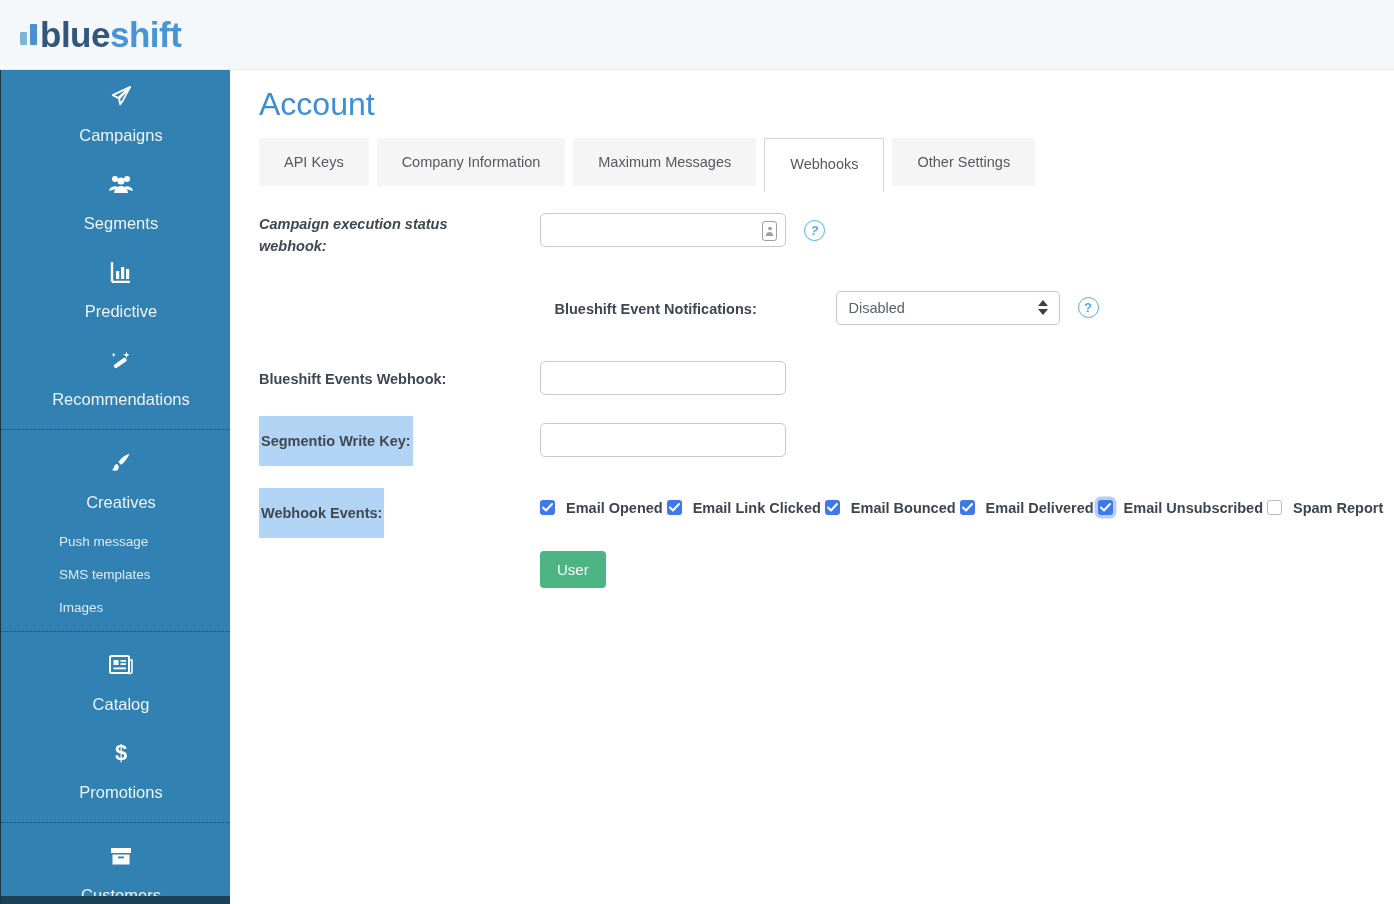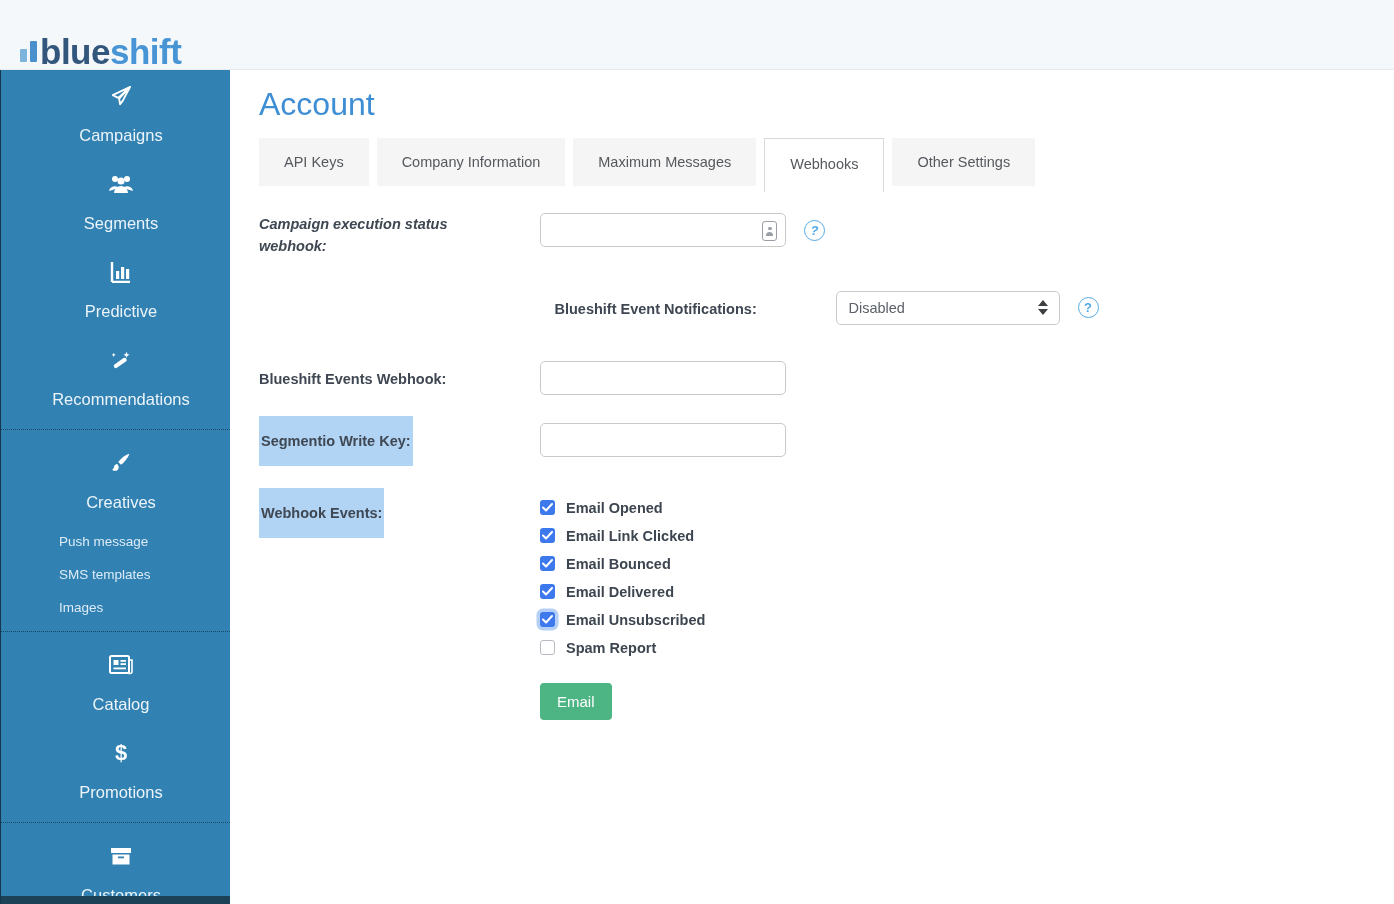--- a/index.html
+++ b/index.html
@@ -1,21 +1,21 @@
 <!DOCTYPE html>
 <html><head>
 <meta charset="utf-8">
 <style>
   * { margin:0; padding:0; box-sizing:border-box; }
   html,body { width:1394px; height:904px; overflow:hidden; background:#fff;
     font-family:"Liberation Sans", sans-serif; }
 
   
   .header { position:absolute; top:0; left:0; width:1394px; height:70px;
-    background:#f5f8fb; border-bottom:1px solid #e7ebee; display:flex; align-items:flex-end; }
+    background:#f5f8fb; border-bottom:1px solid #e7ebee; display:flex; align-items:center; }
   .logo { display:flex; align-items:flex-end; padding-left:20px; }
   .logo-bars { display:flex; align-items:flex-end; gap:3px; margin-right:3px; margin-bottom:7px; }
   .logo-bars .b1 { width:7px; height:13px; background:#7db4de; border-radius:1px; }
   .logo-bars .b2 { width:7px; height:21px; background:#4a90cc; border-radius:1px; }
   .logo-text { font-size:35px; font-weight:bold; letter-spacing:-0.5px; line-height:1; }
   .logo-dark { color:#32567c; }
   .logo-light { color:#4795d5; }
 
   
   .sidebar { position:absolute; top:70px; left:0; width:230px; height:834px;
@@ -61,21 +61,21 @@
   .select { position:relative; width:224px; height:34px; border:1px solid #c9c9c9; border-radius:5px;
     background:#fff; font-size:14.5px; color:#5b6168; display:flex; align-items:center; padding-left:12px; cursor:pointer; }
   .stepper { position:absolute; right:11px; top:8px; display:flex; flex-direction:column; gap:3px; }
   .tri-up { width:0; height:0; border-left:5px solid transparent; border-right:5px solid transparent;
     border-bottom:6px solid #3c4043; }
   .tri-down { width:0; height:0; border-left:5px solid transparent; border-right:5px solid transparent;
     border-top:6px solid #3c4043; }
 
   .mb1 { margin-bottom:33px;font-style:italic; } .mb2 { margin-bottom:36px;justify-content:center; } .mb3 { margin-bottom:28px; } .mb4 { margin-bottom:38px; }
 
-  .events-col { display:flex; flex-direction:column; gap:12px; padding-top:5px; }
+  .events-col { display:flex; flex-direction:row; gap:4px; padding-top:5px; }
   .chk-row { display:flex; align-items:center; cursor:pointer; }
   .chk { width:15px; height:15px; border-radius:3px; flex:0 0 15px;
     display:flex; align-items:center; justify-content:center; }
   .chk.checked { background:#3d79ec; }
   .chk.unchecked { background:#fff; border:1.5px solid #b7bcc2; }
   .chk.focused { box-shadow:0 0 0 3.5px #b5d0f6; }
   .chk svg { display:block; }
   .chk-label { margin-left:11px; font-size:14.5px; font-weight:bold; color:#3d4650; }
 
   .save-btn { margin-top:27px; margin-left:281px; display:inline-block; background:#4db583; color:#fdfefd;
@@ -322,16 +322,16 @@
         </div>
 
         <div class="chk-row">
           <span class="chk unchecked"></span>
           <span class="chk-label">Spam Report</span>
         </div>
 
       </div>
     </div>
 
-    <button class="save-btn">Email</button>
+    <button class="save-btn">User</button>
 
   </div>
 </div>
 
 </body></html>

